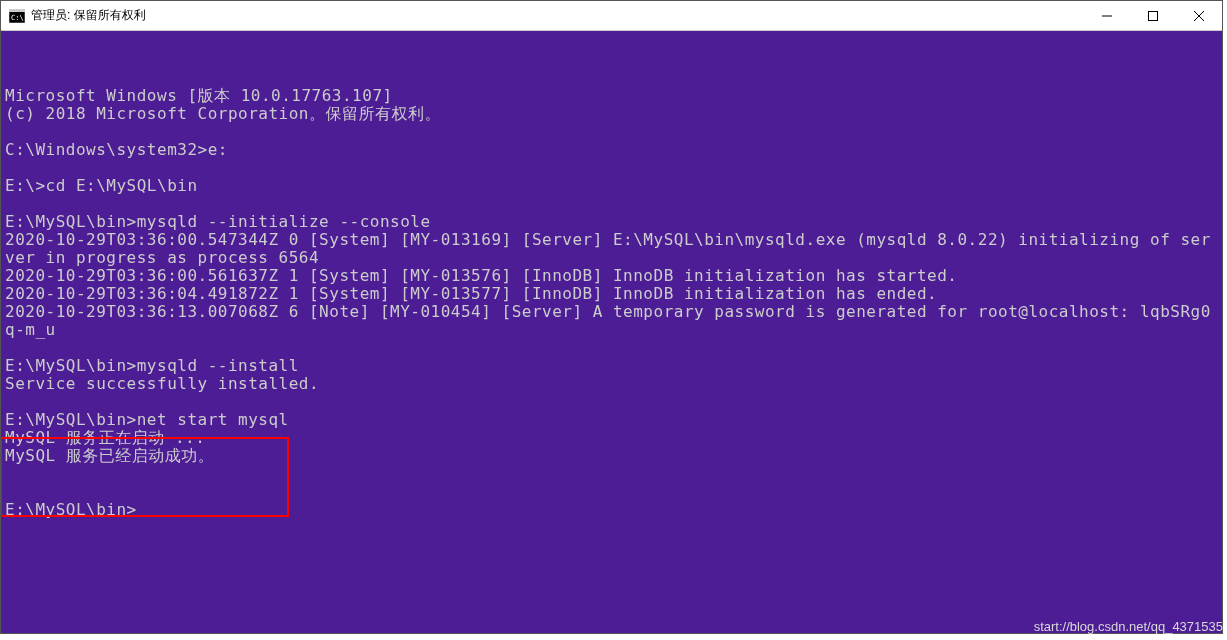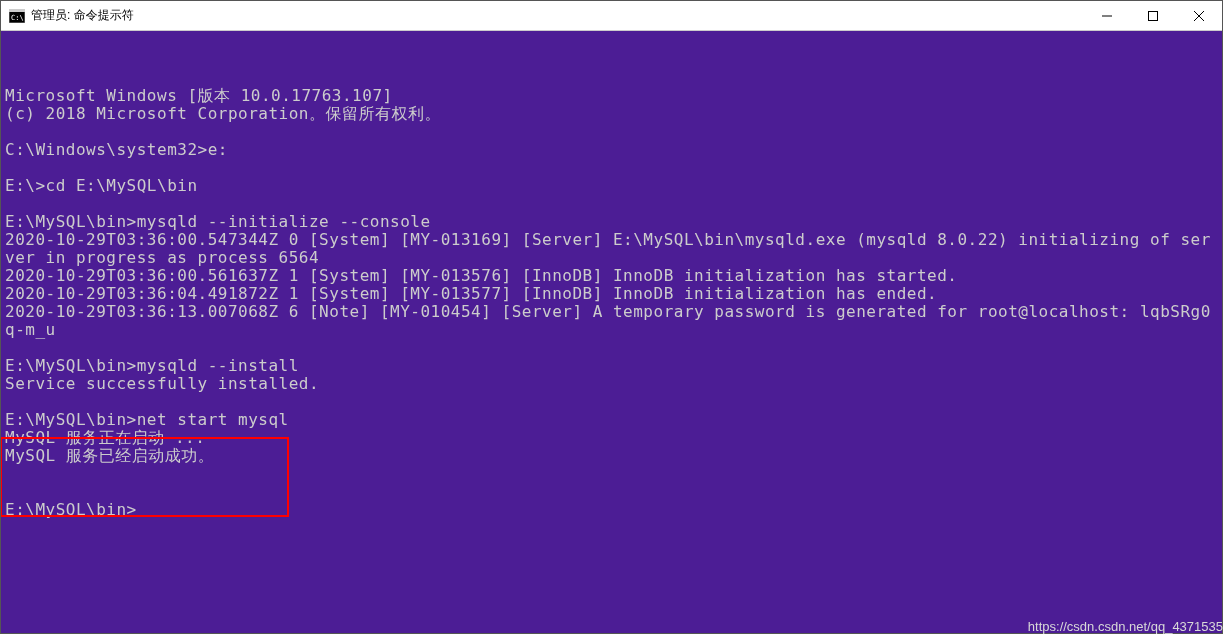--- a/index.html
+++ b/index.html
@@ -88,21 +88,21 @@
 
 <div class="window">
   <div class="titlebar">
     <div class="titlebar-icon">
       <svg width="16" height="14" viewBox="0 0 16 14">
         <rect x="0" y="0" width="16" height="14" fill="#000" stroke="#888" stroke-width="1"></rect>
         <rect x="0" y="0" width="16" height="3" fill="#ccc"></rect>
         <text x="2" y="11" font-size="7" fill="#fff" font-family="monospace">C:\</text>
       </svg>
     </div>
-    <div class="titlebar-title">管理员: 命令提示符</div>
+    <div class="titlebar-title">管理员: 保留所有权利</div>
     <div class="window-controls">
       <div class="win-btn">
         <svg width="10" height="10">
             <line x1="0" y1="5" x2="10" y2="5" stroke-width="1"></line>
           </svg>
       </div>
       <div class="win-btn">
         <svg width="10" height="10">
             <rect x="0.5" y="0.5" width="9" height="9" stroke-width="1"></rect>
           </svg>
@@ -113,13 +113,13 @@
             <line x1="10" y1="0" x2="0" y2="10" stroke-width="1"></line>
           </svg>
       </div>
     </div>
   </div>
   <div class="terminal" id="terminal">
     <div class="highlight-box" style="left:-1px; top:406px; width:289px; height:80px;"></div>
   <div class="terminal-line">Microsoft Windows [版本 10.0.17763.107]</div><div class="terminal-line">(c) 2018 Microsoft Corporation。保留所有权利。</div><div class="terminal-line">&nbsp;</div><div class="terminal-line">C:\Windows\system32&gt;e:</div><div class="terminal-line">&nbsp;</div><div class="terminal-line">E:\&gt;cd E:\MySQL\bin</div><div class="terminal-line">&nbsp;</div><div class="terminal-line">E:\MySQL\bin&gt;mysqld --initialize --console</div><div class="terminal-line">2020-10-29T03:36:00.547344Z 0 [System] [MY-013169] [Server] E:\MySQL\bin\mysqld.exe (mysqld 8.0.22) initializing of server in progress as process 6564</div><div class="terminal-line">2020-10-29T03:36:00.561637Z 1 [System] [MY-013576] [InnoDB] InnoDB initialization has started.</div><div class="terminal-line">2020-10-29T03:36:04.491872Z 1 [System] [MY-013577] [InnoDB] InnoDB initialization has ended.</div><div class="terminal-line">2020-10-29T03:36:13.007068Z 6 [Note] [MY-010454] [Server] A temporary password is generated for root@localhost: lqbSRg0q-m_u</div><div class="terminal-line">&nbsp;</div><div class="terminal-line">E:\MySQL\bin&gt;mysqld --install</div><div class="terminal-line">Service successfully installed.</div><div class="terminal-line">&nbsp;</div><div class="terminal-line">E:\MySQL\bin&gt;net start mysql</div><div class="terminal-line">MySQL 服务正在启动 ...</div><div class="terminal-line">MySQL 服务已经启动成功。</div><div class="terminal-line">&nbsp;</div><div class="terminal-line">&nbsp;</div><div class="terminal-line">E:\MySQL\bin&gt;</div></div>
 </div>
 
-<div class="watermark">https://csdn.csdn.net/qq_4371535</div>
+<div class="watermark">start://blog.csdn.net/qq_4371535</div>
 
 </body></html>

